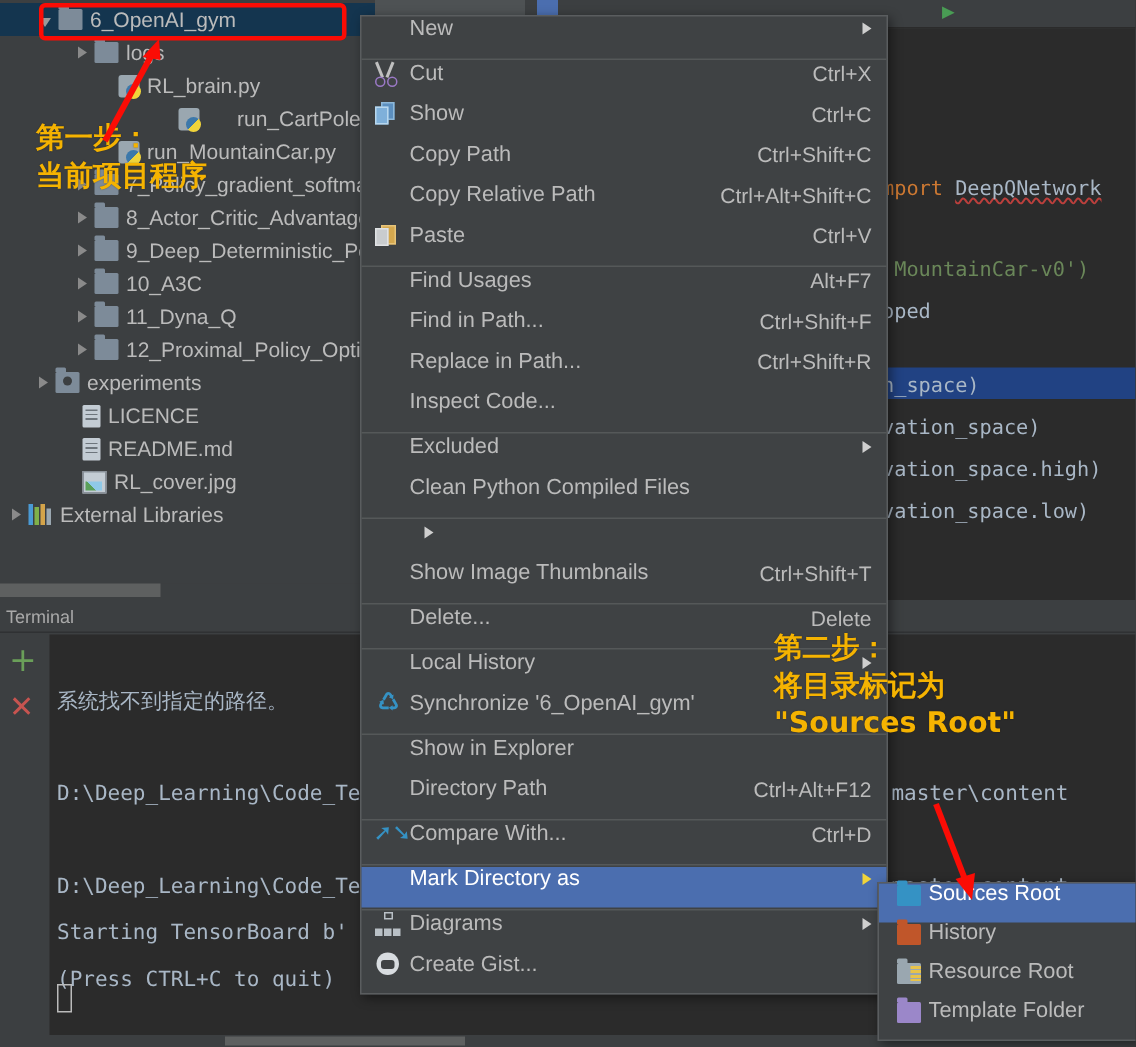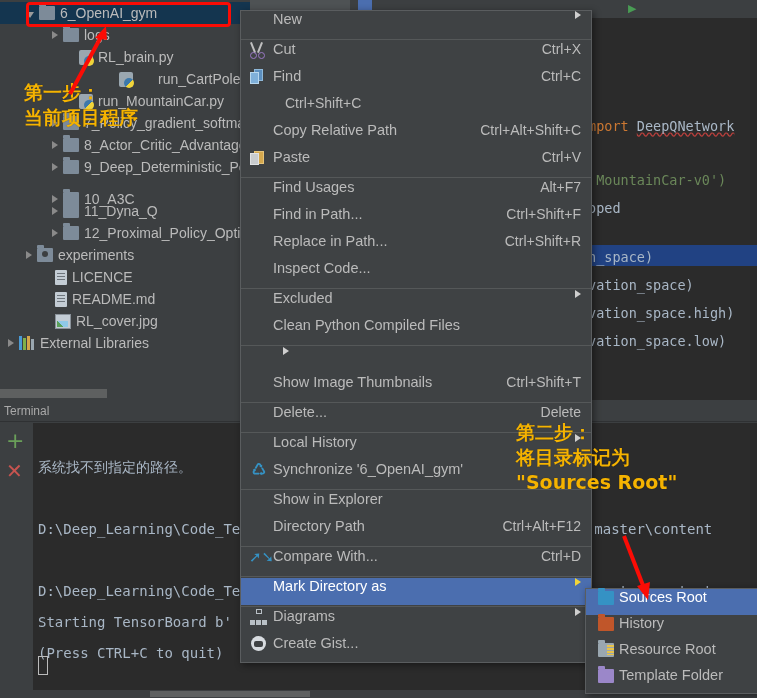--- a/index.html
+++ b/index.html
@@ -182,21 +182,21 @@
   }
 
   
   .ctxmenu{
     position:absolute;left:240px;top:10px;width:350px;
     background:#3f4244;border:1px solid #5a5d5f;
     box-shadow:2px 2px 7px rgba(0,0,0,.45);
     z-index:40;
   }
   .mi{
-    position:relative;height:27px;display:flex;
+    position:relative;height:27px;display:flex;align-items:center;
     color:#bbbbbb;font-size:14.5px;padding:0 10px 12px 8px;box-sizing:border-box;
   }
   .mi.selected{background:#4b6eaf;color:#ffffff;}
   .mi .mi-icon{width:20px;flex:0 0 auto;height:18px;position:relative;margin-right:4px;}
   .mi .mi-label{flex:1 1 auto;white-space:nowrap;}
   .mi .mi-shortcut{
     color:#bbbbbb;font-size:14px;margin-left:12px;white-space:nowrap;flex:0 0 auto;
   }
   .mi .mi-sub{
     width:0;height:0;border-left:6px solid #cfcfcf;
@@ -360,21 +360,21 @@
           <span class="arrow "></span>
           <span class="ico ico-folder"></span>
           <span>8_Actor_Critic_Advantage</span>
         </div>
         <div class="tree-row" style="top: 156px;">
           <span style="flex: 0 0 auto; width: 52px;"></span>
           <span class="arrow "></span>
           <span class="ico ico-folder"></span>
           <span>9_Deep_Deterministic_Policy_Gradient_DDPG</span>
         </div>
-        <div class="tree-row" style="top: 188px;">
+        <div class="tree-row" style="top: 178px;">
           <span style="flex: 0 0 auto; width: 52px;"></span>
           <span class="arrow "></span>
           <span class="ico ico-folder"></span>
           <span>10_A3C</span>
         </div>
         <div class="tree-row" style="top: 200px;">
           <span style="flex: 0 0 auto; width: 52px;"></span>
           <span class="arrow "></span>
           <span class="ico ico-folder"></span>
           <span>11_Dyna_Q</span>
@@ -451,25 +451,26 @@
       <div class="mi">
         <span class="mi-icon icn-cut">
           <i></i>
           <i class="r"></i>
         </span>
         <span class="mi-label">Cut</span>
         <span class="mi-shortcut">Ctrl+X</span>
       </div>
       <div class="mi">
         <span class="mi-icon icn-copy"></span>
-        <span class="mi-label">Find</span>
+        <span class="mi-label">Show</span>
         <span class="mi-shortcut">Ctrl+C</span>
       </div>
       <div class="mi">
         <span class="mi-icon"></span>
+        <span class="mi-label">Copy Path</span>
         <span class="mi-shortcut">Ctrl+Shift+C</span>
       </div>
       <div class="mi">
         <span class="mi-icon"></span>
         <span class="mi-label">Copy Relative Path</span>
         <span class="mi-shortcut">Ctrl+Alt+Shift+C</span>
       </div>
       <div class="mi">
         <span class="mi-icon icn-paste"></span>
         <span class="mi-label">Paste</span>

